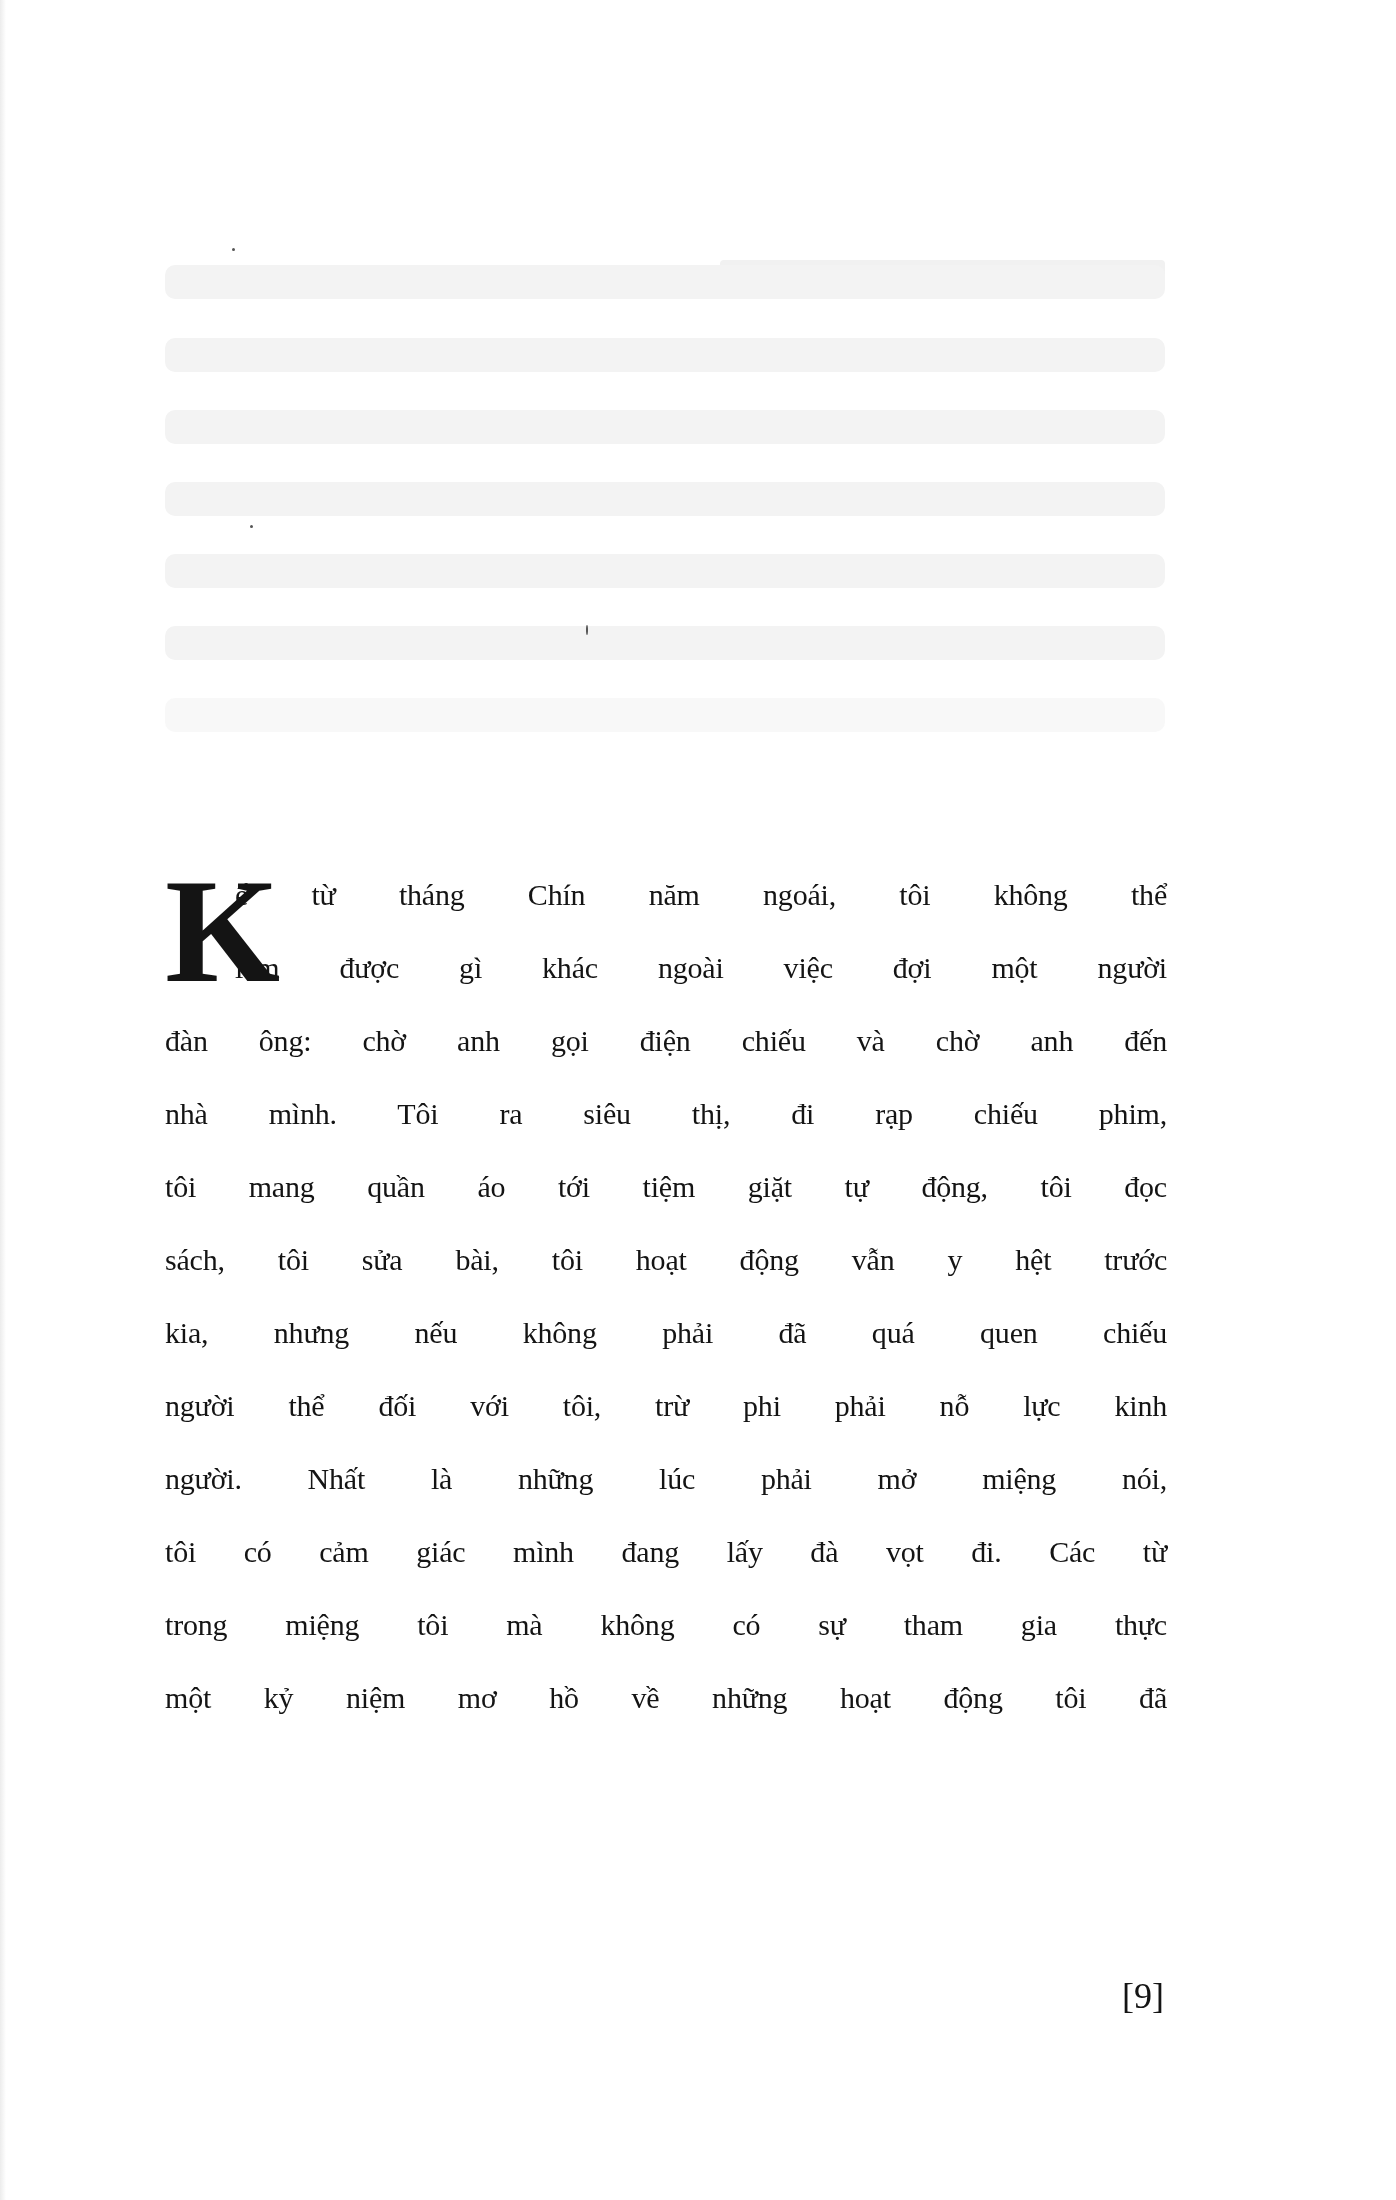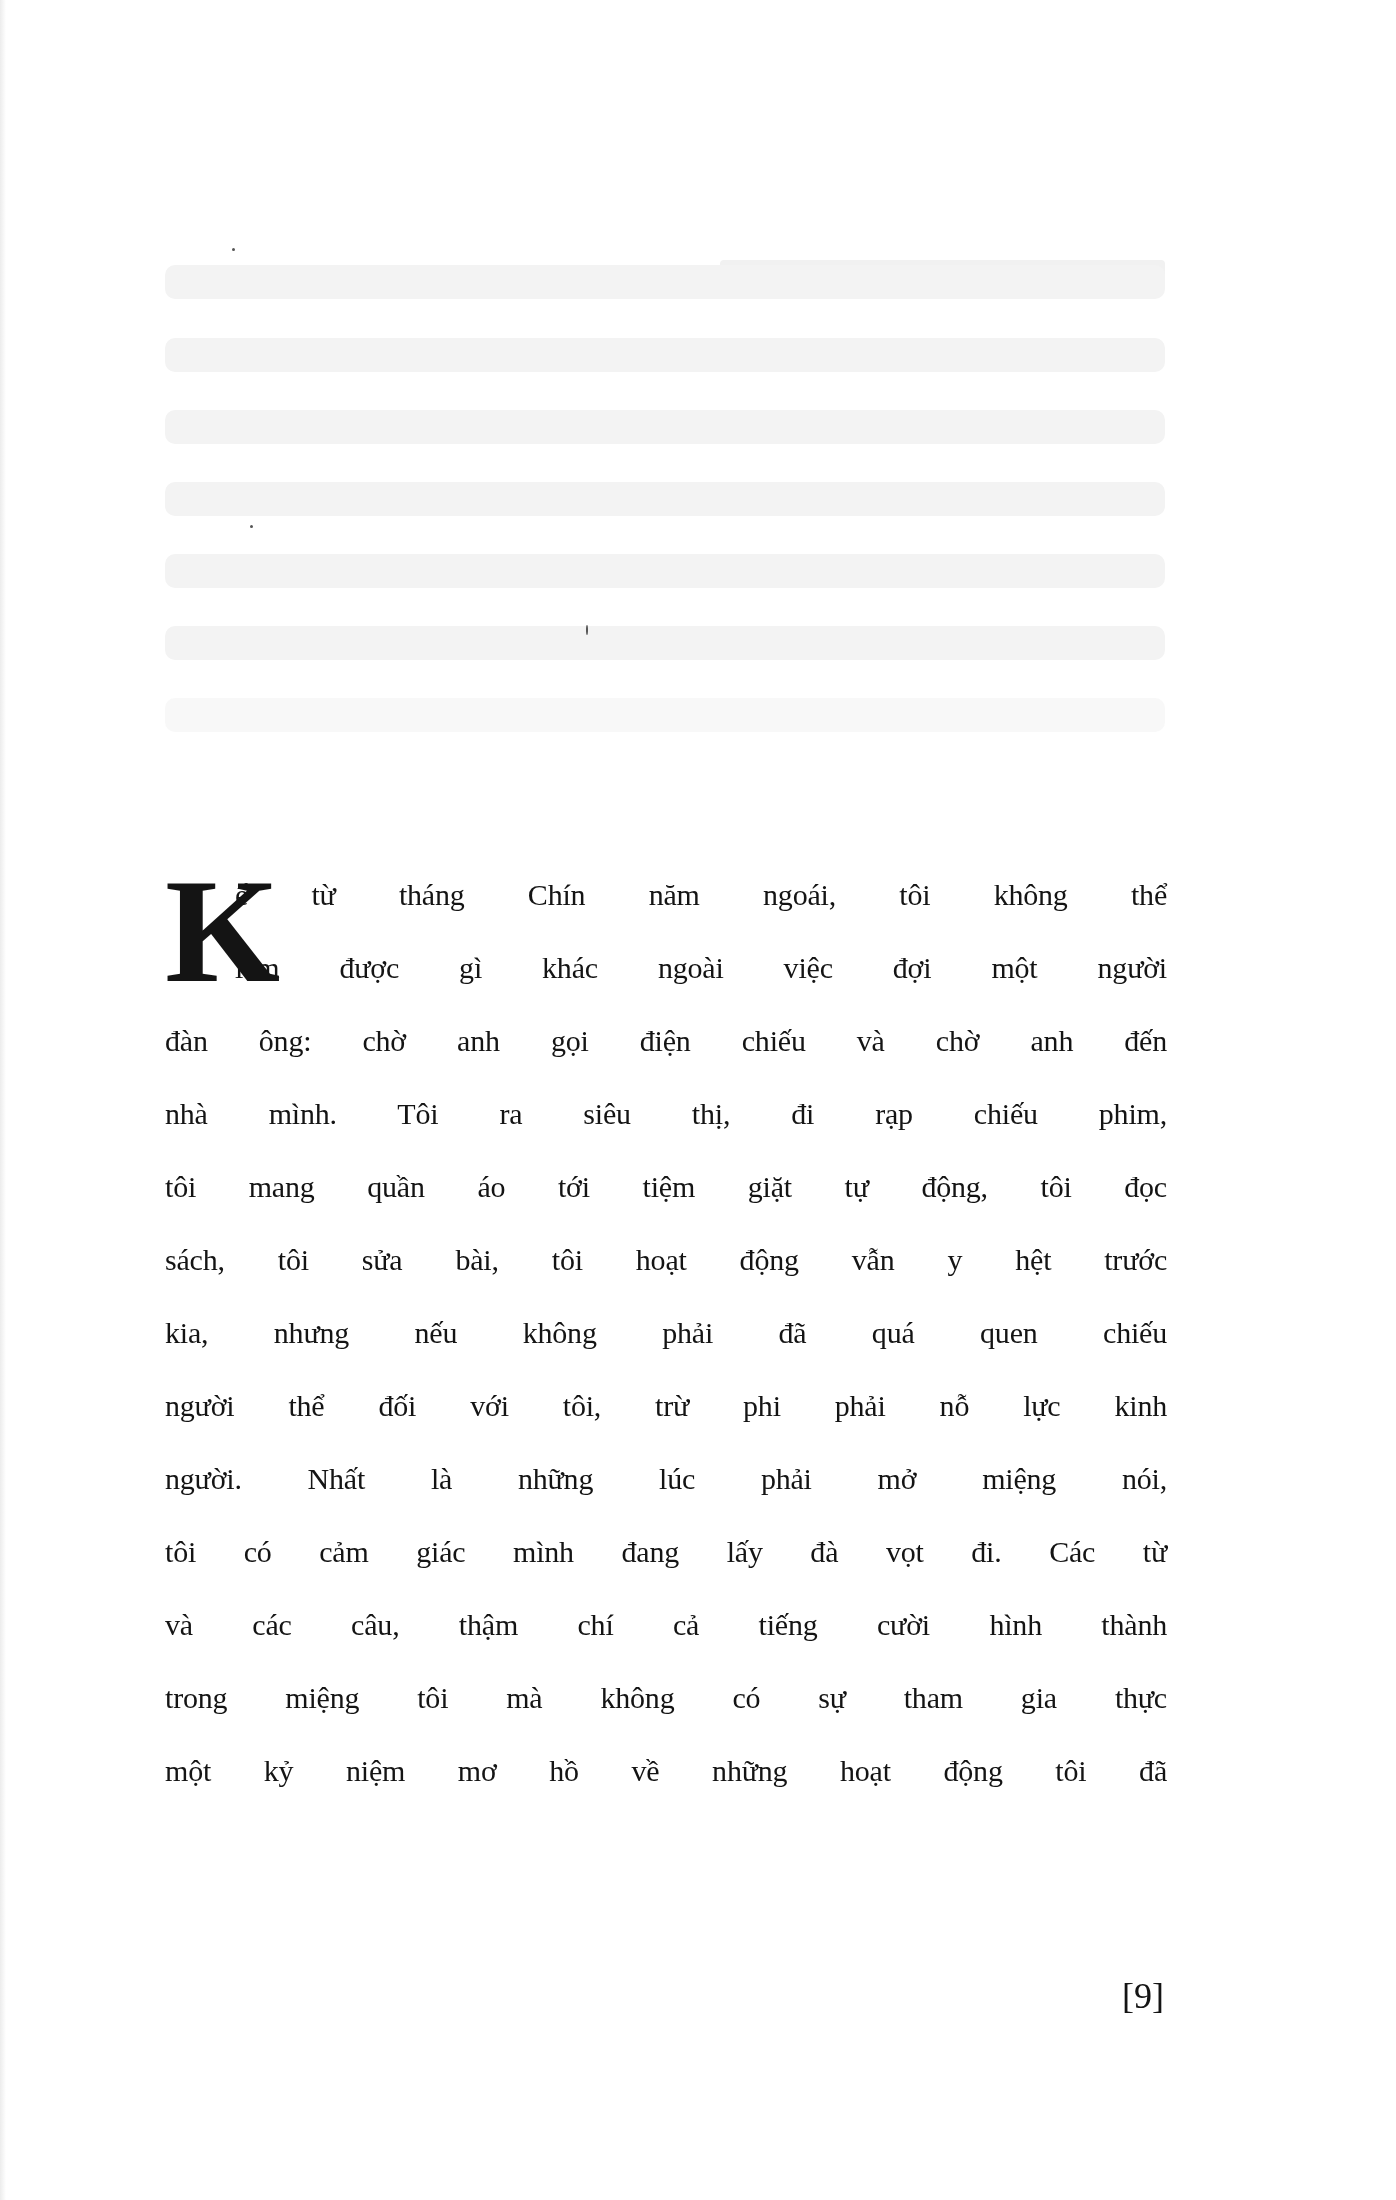--- a/index.html
+++ b/index.html
@@ -45,18 +45,17 @@
   <div class="line indent">ể từ tháng Chín năm ngoái, tôi không thể</div>
   <div class="line indent">làm được gì khác ngoài việc đợi một người</div>
   <div class="line">đàn ông: chờ anh gọi điện chiếu và chờ anh đến</div>
   <div class="line">nhà mình. Tôi ra siêu thị, đi rạp chiếu phim,</div>
   <div class="line">tôi mang quần áo tới tiệm giặt tự động, tôi đọc</div>
   <div class="line">sách, tôi sửa bài, tôi hoạt động vẫn y hệt trước</div>
   <div class="line">kia, nhưng nếu không phải đã quá quen chiếu</div>
   <div class="line">người thể đối với tôi, trừ phi phải nỗ lực kinh</div>
   <div class="line">người. Nhất là những lúc phải mở miệng nói,</div>
   <div class="line">tôi có cảm giác mình đang lấy đà vọt đi. Các từ</div>
-  <div class="line">và các câu, thậm chí cả tiếng cười hình thành</div>
   <div class="line">trong miệng tôi mà không có sự tham gia thực</div>
   <div class="line">một kỷ niệm mơ hồ về những hoạt động tôi đã</div>
 </div>
 
 <div class="page-number">[9]</div>
 
 </body></html>

